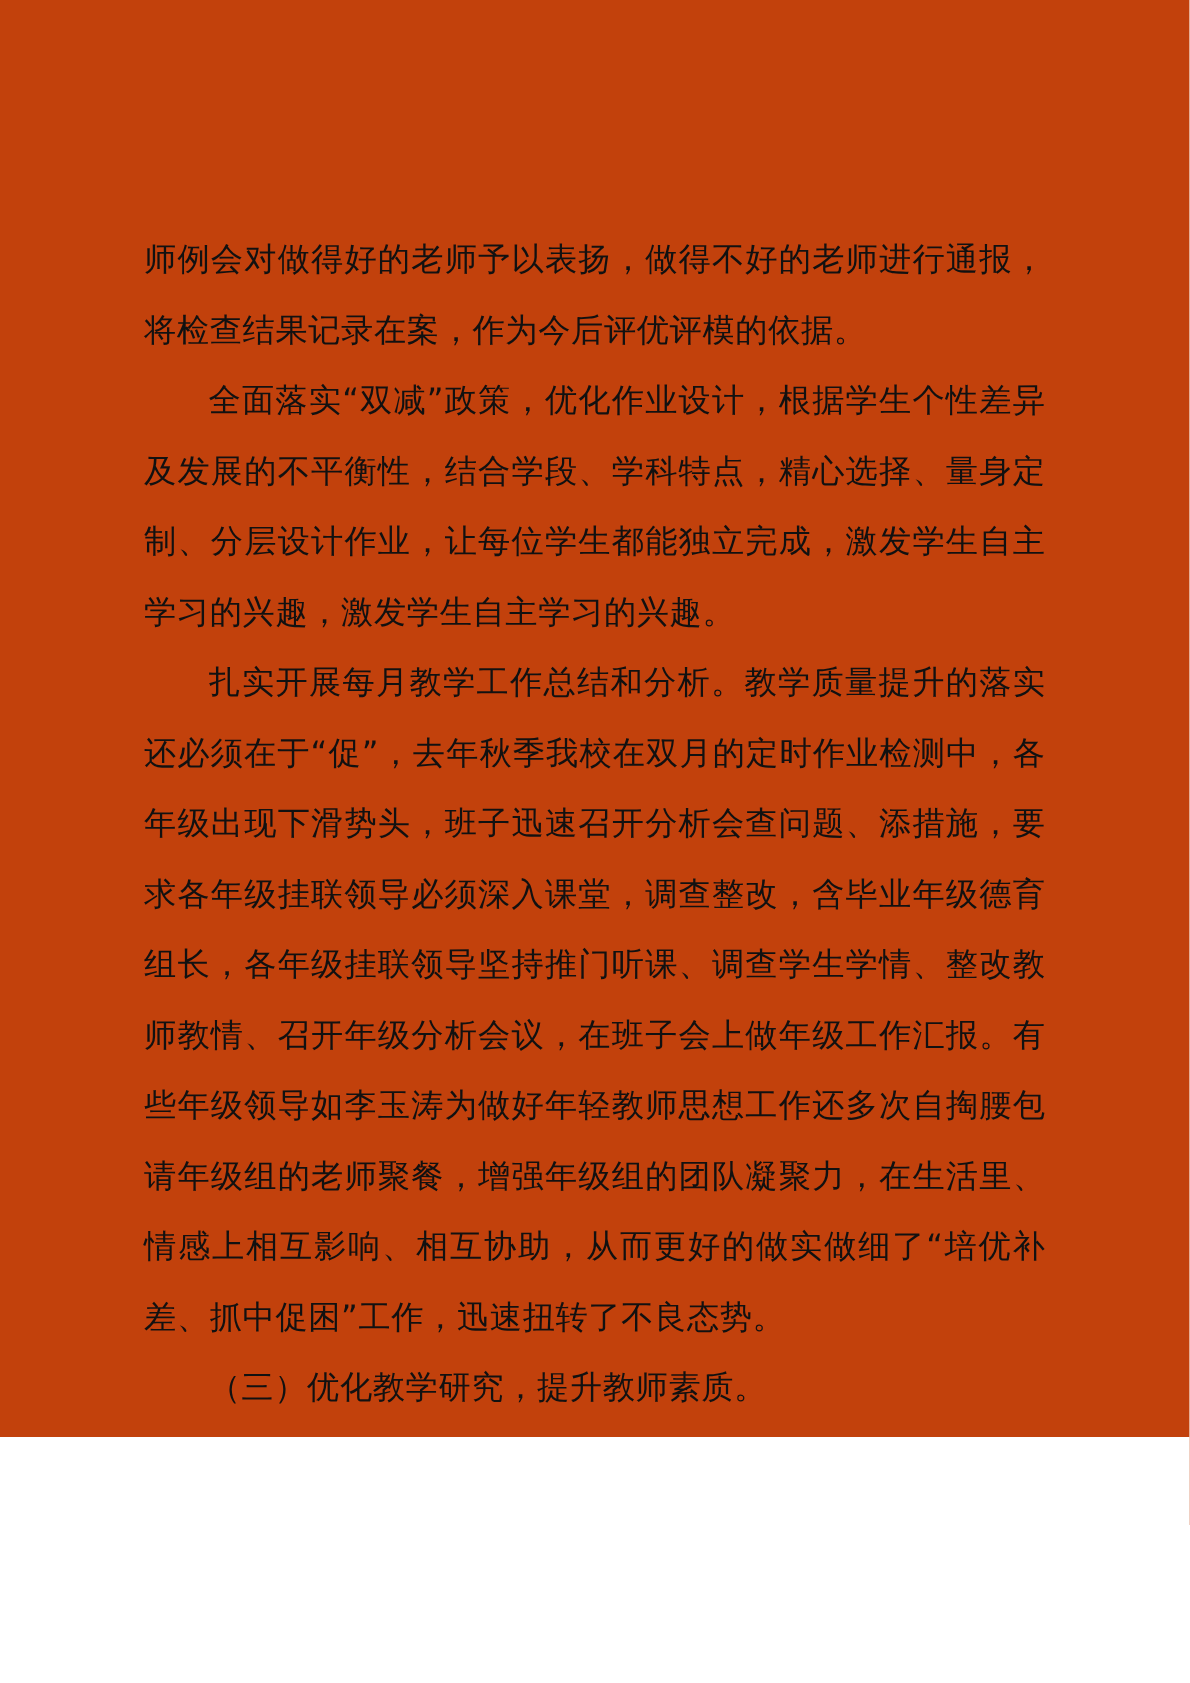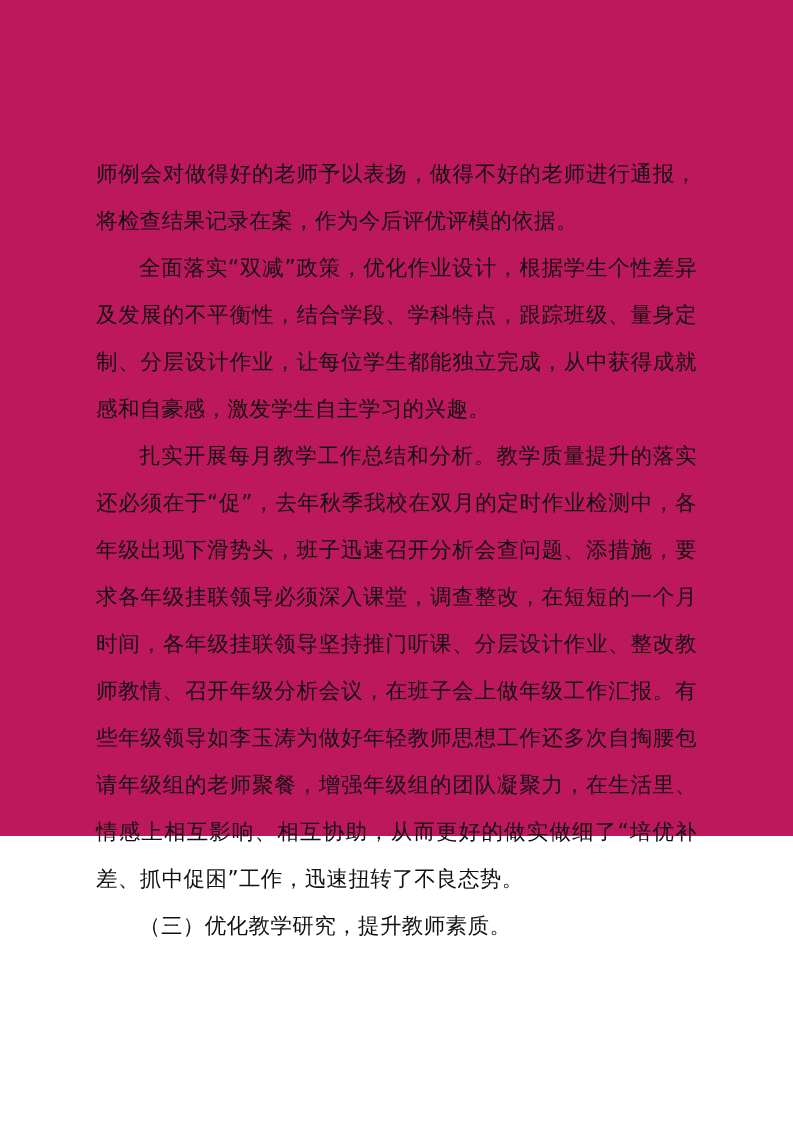--- a/index.html
+++ b/index.html
@@ -10,24 +10,24 @@
   body {
     width: 793px;
     height: 1122px;
     font-family: "DejaVu Sans", sans-serif;
     color: #000000;
     overflow: hidden;
   }
   .page {
     position: relative;
     width: 793px;
-    height: 836px;
+    height: 958px;
     box-sizing: border-box;
     padding: 150px 96px 90px 96px;
-    background: #be185d;
+    background: #c2410c;
   }
   .doc-body {
     font-size: 21.5px;
     line-height: 47px;
     text-align: justify;
     text-justify: inter-ideograph;
     letter-spacing: 0.4px;
     color: #111111;
   }
   .para {
@@ -37,18 +37,18 @@
   .para.indent {
     text-indent: 2em;
   }
 </style>
 </head>
 <body>
 
 <div class="page">
   <div class="doc-body">
     <p class="para">师例会对做得好的老师予以表扬，做得不好的老师进行通报，将检查结果记录在案，作为今后评优评模的依据。</p>
-    <p class="para indent">全面落实“双减”政策，优化作业设计，根据学生个性差异及发展的不平衡性，结合学段、学科特点，跟踪班级、量身定制、分层设计作业，让每位学生都能独立完成，从中获得成就感和自豪感，激发学生自主学习的兴趣。</p>
-    <p class="para indent">扎实开展每月教学工作总结和分析。教学质量提升的落实还必须在于“促”，去年秋季我校在双月的定时作业检测中，各年级出现下滑势头，班子迅速召开分析会查问题、添措施，要求各年级挂联领导必须深入课堂，调查整改，在短短的一个月时间，各年级挂联领导坚持推门听课、分层设计作业、整改教师教情、召开年级分析会议，在班子会上做年级工作汇报。有些年级领导如李玉涛为做好年轻教师思想工作还多次自掏腰包请年级组的老师聚餐，增强年级组的团队凝聚力，在生活里、情感上相互影响、相互协助，从而更好的做实做细了“培优补差、抓中促困”工作，迅速扭转了不良态势。</p>
+    <p class="para indent">全面落实“双减”政策，优化作业设计，根据学生个性差异及发展的不平衡性，结合学段、学科特点，精心选择、量身定制、分层设计作业，让每位学生都能独立完成，激发学生自主学习的兴趣，激发学生自主学习的兴趣。</p>
+    <p class="para indent">扎实开展每月教学工作总结和分析。教学质量提升的落实还必须在于“促”，去年秋季我校在双月的定时作业检测中，各年级出现下滑势头，班子迅速召开分析会查问题、添措施，要求各年级挂联领导必须深入课堂，调查整改，含毕业年级德育组长，各年级挂联领导坚持推门听课、调查学生学情、整改教师教情、召开年级分析会议，在班子会上做年级工作汇报。有些年级领导如李玉涛为做好年轻教师思想工作还多次自掏腰包请年级组的老师聚餐，增强年级组的团队凝聚力，在生活里、情感上相互影响、相互协助，从而更好的做实做细了“培优补差、抓中促困”工作，迅速扭转了不良态势。</p>
     <p class="para indent">（三）优化教学研究，提升教师素质。</p>
 
   </div>
 </div>
 
 </body></html>

